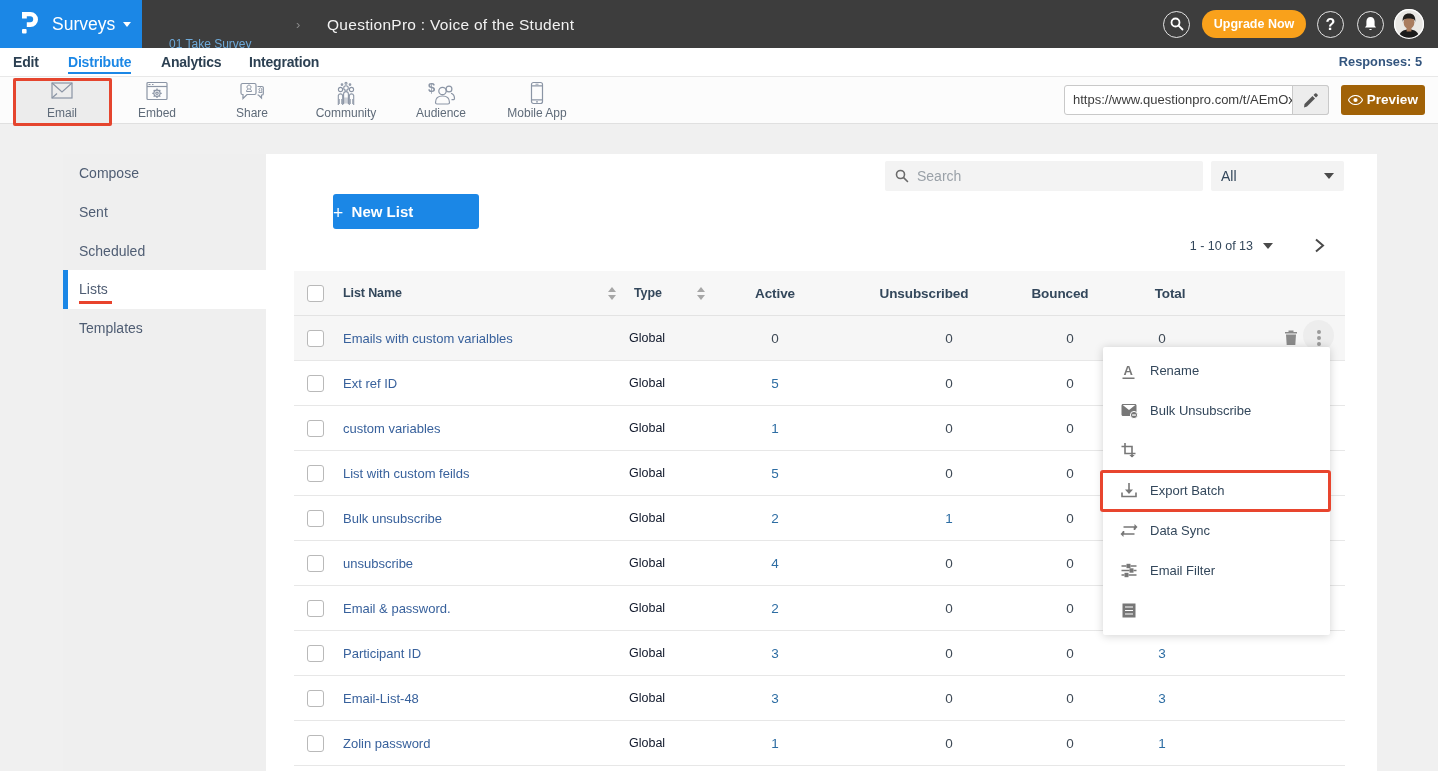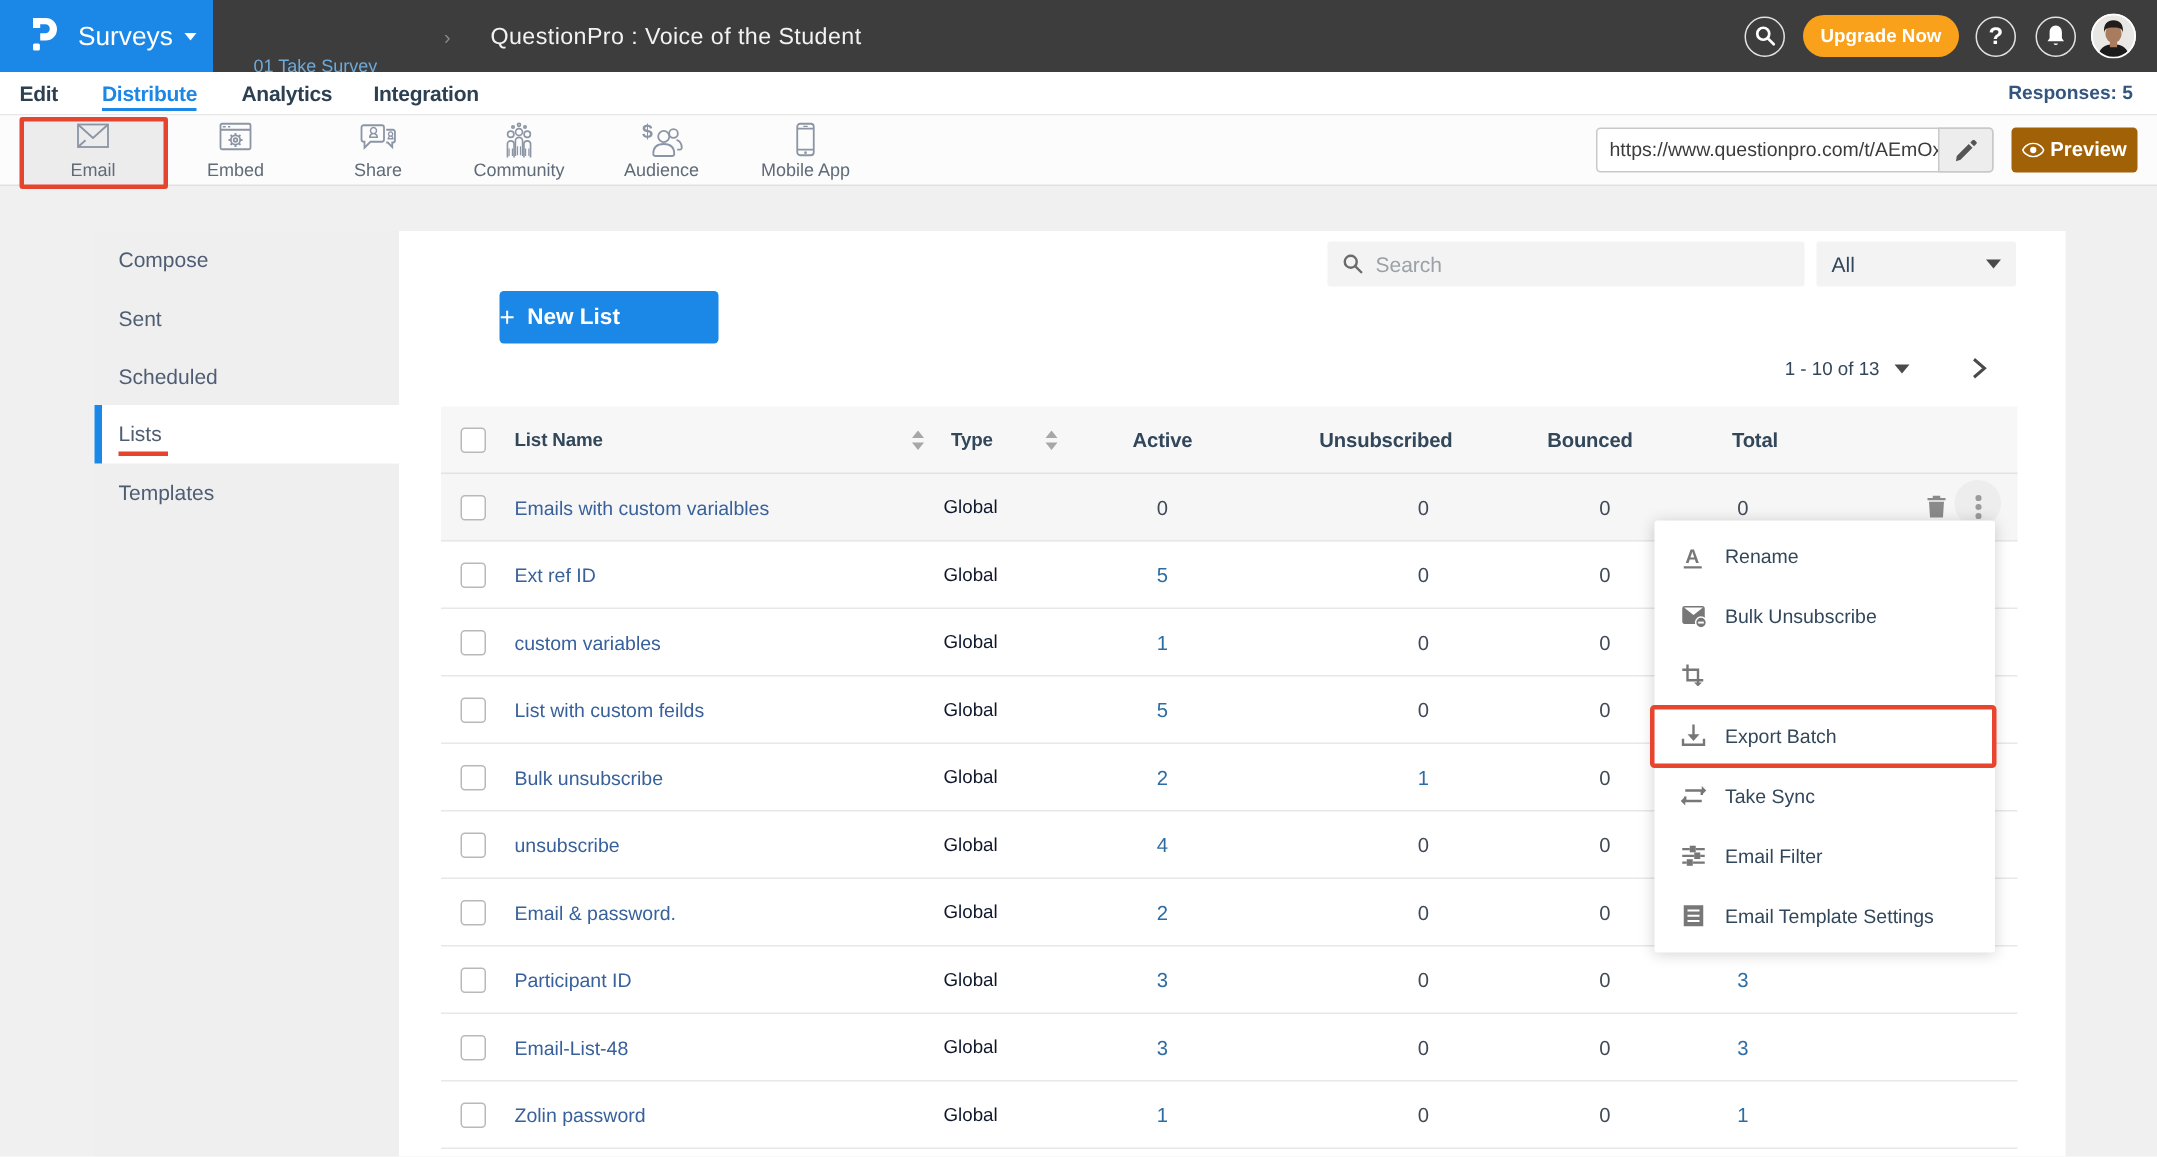--- a/index.html
+++ b/index.html
@@ -373,21 +373,21 @@
   </div>
 <div class="abs mi" style="top:511px">
     <svg width="18" height="17" viewBox="0 0 17 17">
       <g fill="none" stroke="#777" stroke-width="1.6">
         <path d="M3 5 H14 V8"></path>
         <path d="M14 12 H3 V9"></path>
       </g>
       <path d="M14 2 L17 5 L14 8 Z" fill="#777" stroke="none"></path>
       <path d="M3 9 L0 12 L3 15 Z" fill="#777" stroke="none"></path>
     </svg>
-    <div class="txt">Take Sync</div>
+    <div class="txt">Data Sync</div>
   </div>
 <div class="abs mi" style="top:551px">
     <svg width="18" height="17" viewBox="0 0 17 17">
       <g stroke="#777" stroke-width="1.5" fill="none">
         <path d="M1 4 H6 M10 4 H16"></path>
         <path d="M1 8.5 H9 M13 8.5 H16"></path>
         <path d="M1 13 H4 M8 13 H16"></path>
       </g>
       <g fill="#777">
         <rect x="6" y="1.8" width="4" height="4.4"></rect>
@@ -397,15 +397,14 @@
     </svg>
     <div class="txt">Email Filter</div>
   </div>
 <div class="abs mi" style="top:591px">
     <svg width="18" height="17" viewBox="0 0 17 17">
       <rect x="2" y="1.5" width="13" height="14" fill="#777"></rect>
       <g stroke="#fff" stroke-width="1.2">
         <path d="M4.5 5 H12.5 M4.5 8.5 H12.5 M4.5 12 H12.5"></path>
       </g>
     </svg>
-    <div class="txt">Email Template Settings</div>
   </div>
 <div class="abs" id="redbox"></div>
 
 </body></html>

